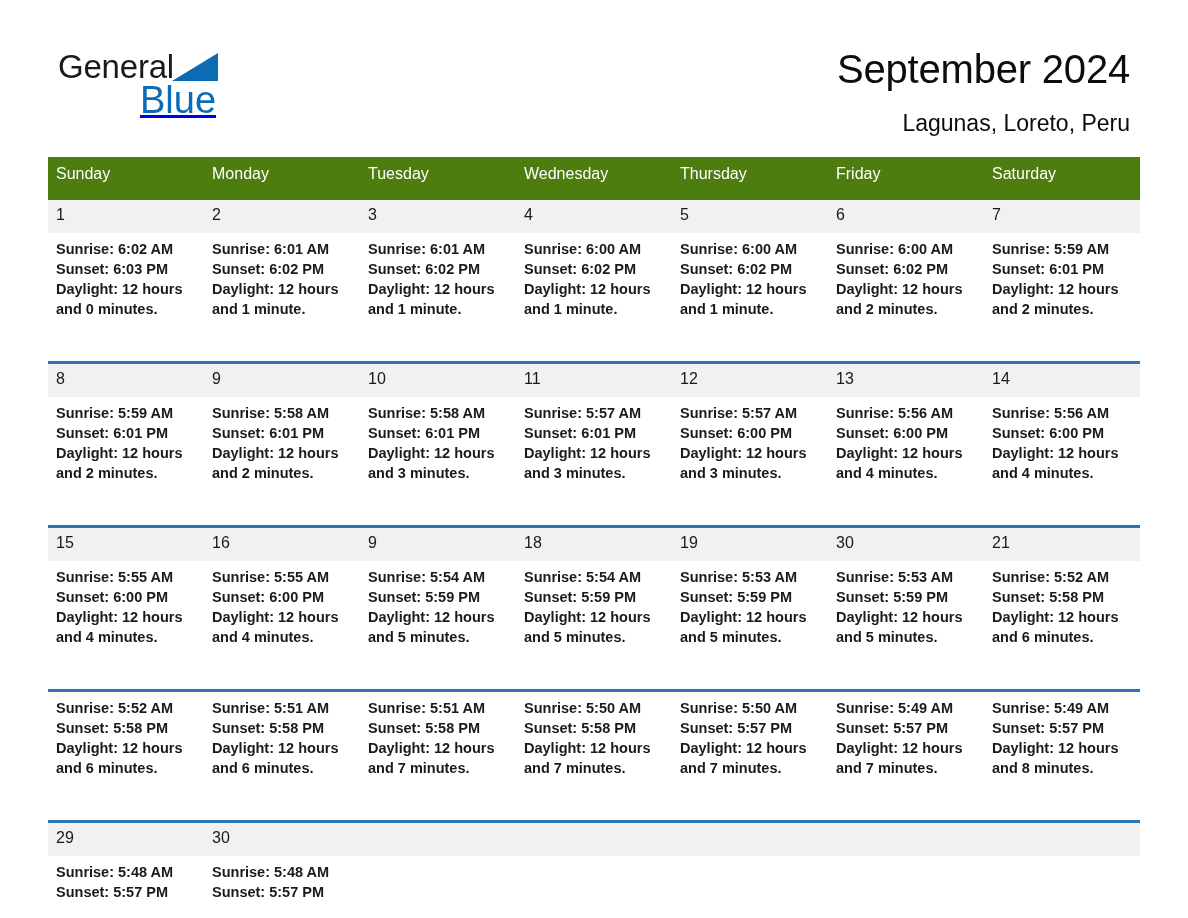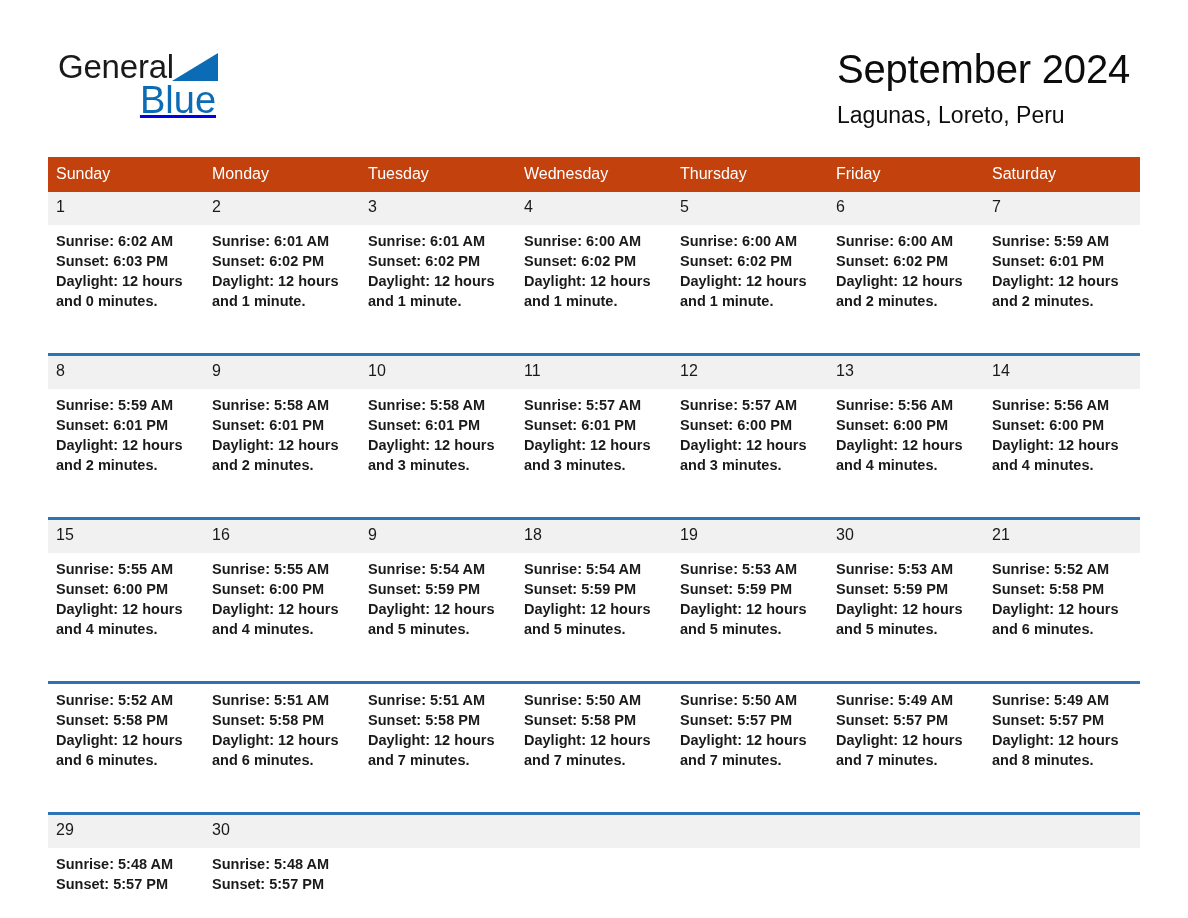--- a/index.html
+++ b/index.html
@@ -64,55 +64,56 @@
     text-align: right;
     margin-top: -3px;
     padding-right: 2px;
     height: 36px;
   }
 
   .title-block {
     position: absolute;
     right: 58px;
     top: 46px;
+    text-align: right;
   }
   .cal-title {
     font-size: 40px;
     font-weight: normal;
     color: #0d0d0d;
     line-height: 1.18;
     letter-spacing: -0.2px;
     white-space: nowrap;
   }
   .cal-subtitle {
     font-size: 23px;
     font-weight: normal;
     color: #0d0d0d;
     line-height: 1.3;
-    margin-top: 8px;
+    margin-top: 16px;
     white-space: nowrap;
   }
 
   
   .calendar {
     position: absolute;
     left: 48px;
     top: 157px;
     width: 1092px;
     border-collapse: collapse;
     table-layout: fixed;
   }
 
   .calendar th {
-    background: #c2410c;
+    background: #4d7c0f;
     color: #ffffff;
     font-weight: normal;
     font-size: 16px;
     text-align: left;
-    padding: 8px 0 9px 8px;
+    padding: 8px 0 17px 8px;
     line-height: 1.1;
     border: none;
   }
 
   .daynum-cell {
     background: #f1f1f1;
     font-size: 16px;
     color: #1a1a1a;
     padding: 6px 0 6px 8px;
     line-height: 1.1;

